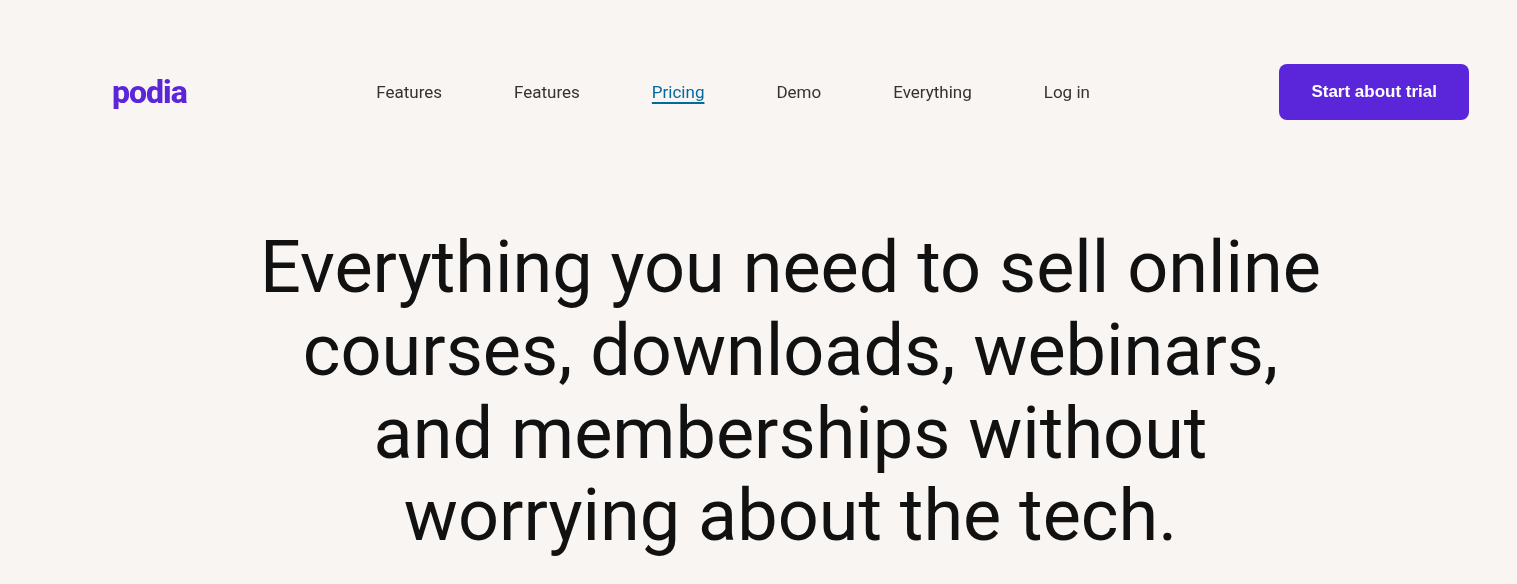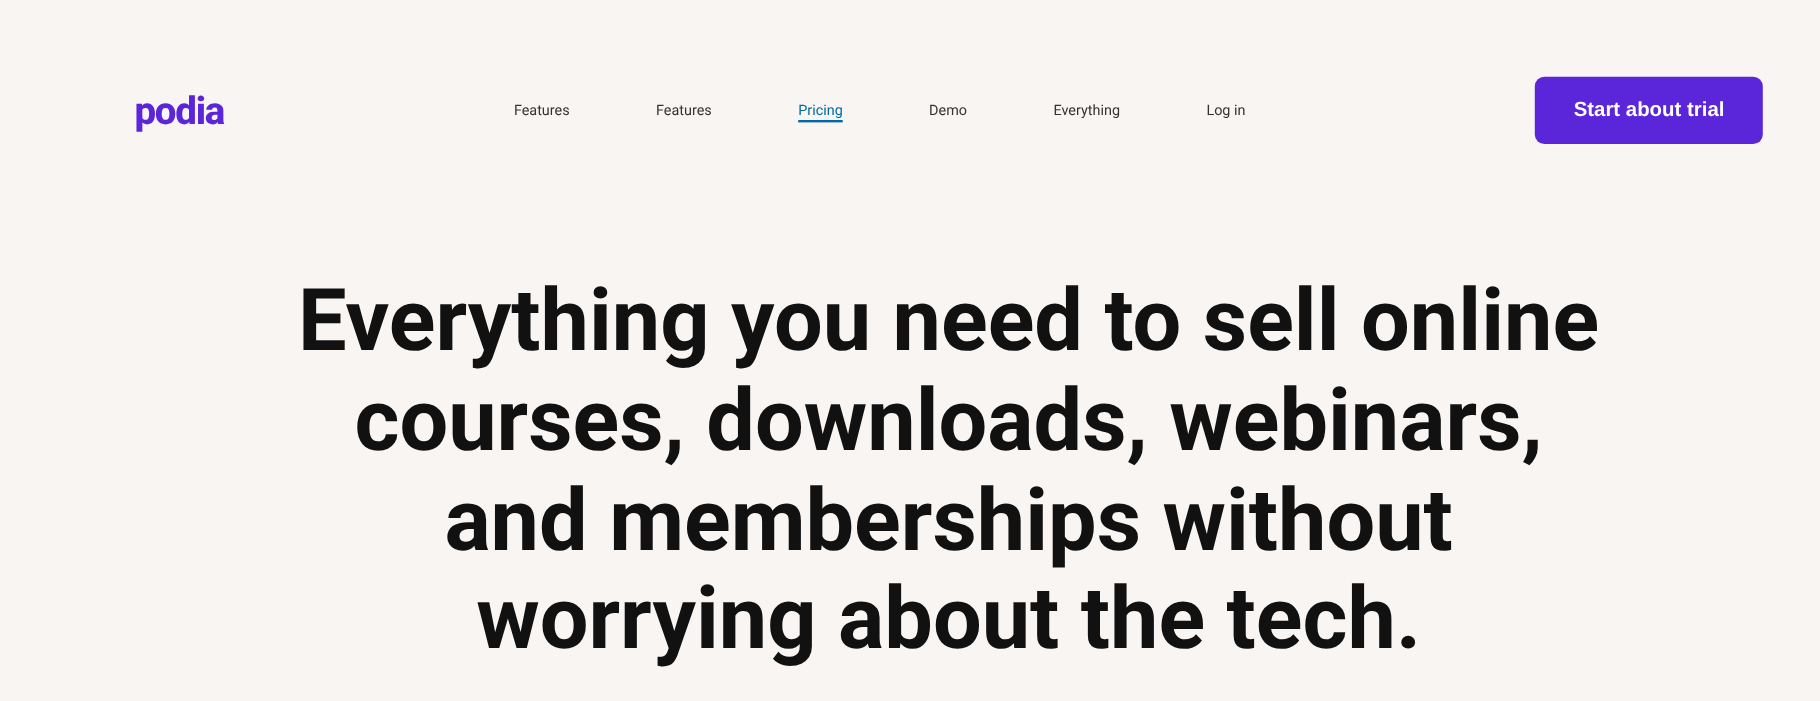--- a/index.html
+++ b/index.html
@@ -33,21 +33,21 @@
     }
 
     nav {
       display: flex;
       align-items: center;
       gap: 40px;
     }
 
     nav a {
       text-decoration: none;
-      font-size: 12px;
+      font-size: 17px;
       color: #333;
       font-weight: 400;
     }
 
     nav a.active {
       color: #0369a1;
       text-decoration: underline;
       text-decoration-thickness: 2px;
       text-underline-offset: 4px;
     }
@@ -69,21 +69,21 @@
       display: flex;
       flex-direction: column;
       align-items: center;
       justify-content: center;
       padding: 60px 100px 40px;
       text-align: center;
     }
 
     .hero-title {
       font-size: 72px;
-      font-weight: 700;
+      font-weight: 400;
       color: #111;
       line-height: 1.15;
       max-width: 1100px;
     }
   </style>
 </head>
 <body>
 
 <header>
   <div class="logo">podia</div>

